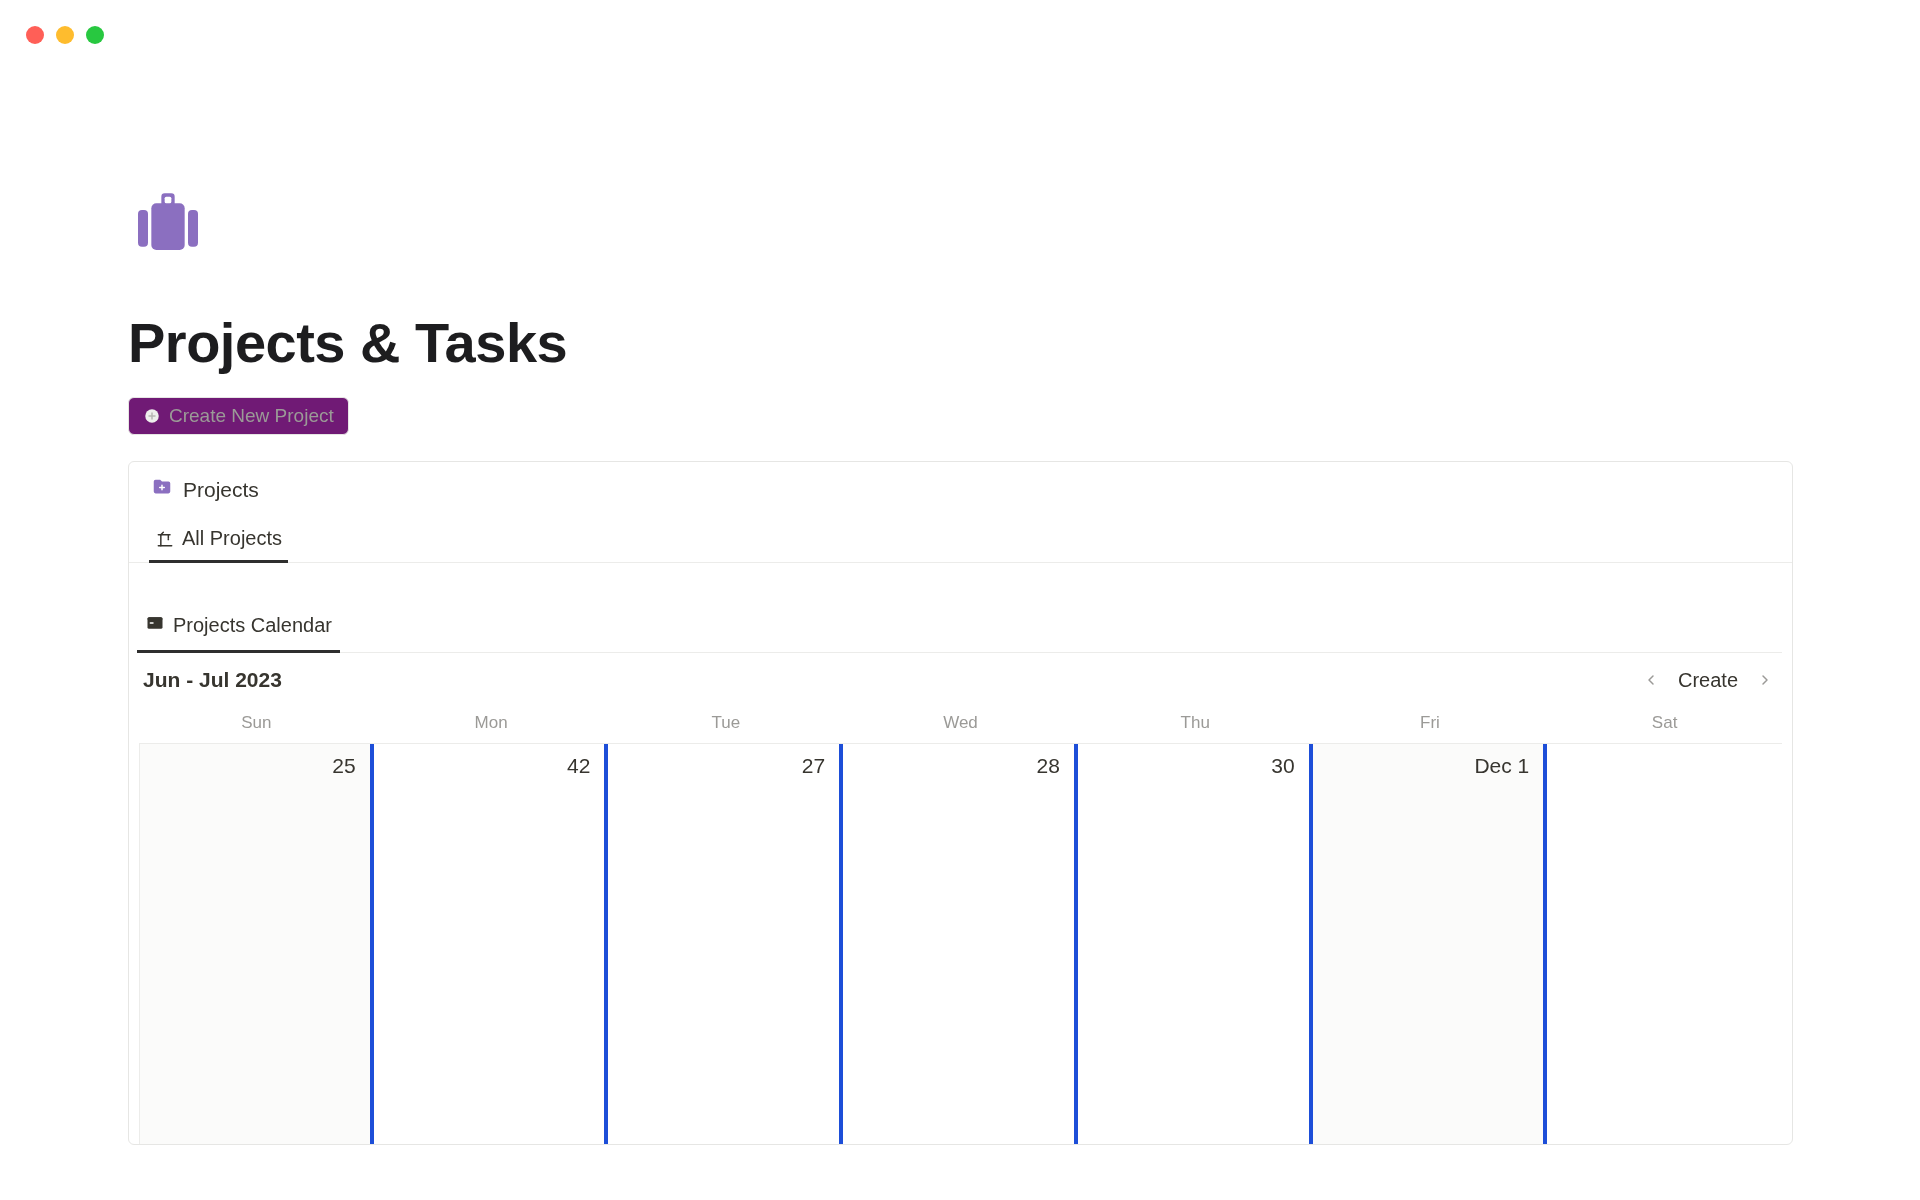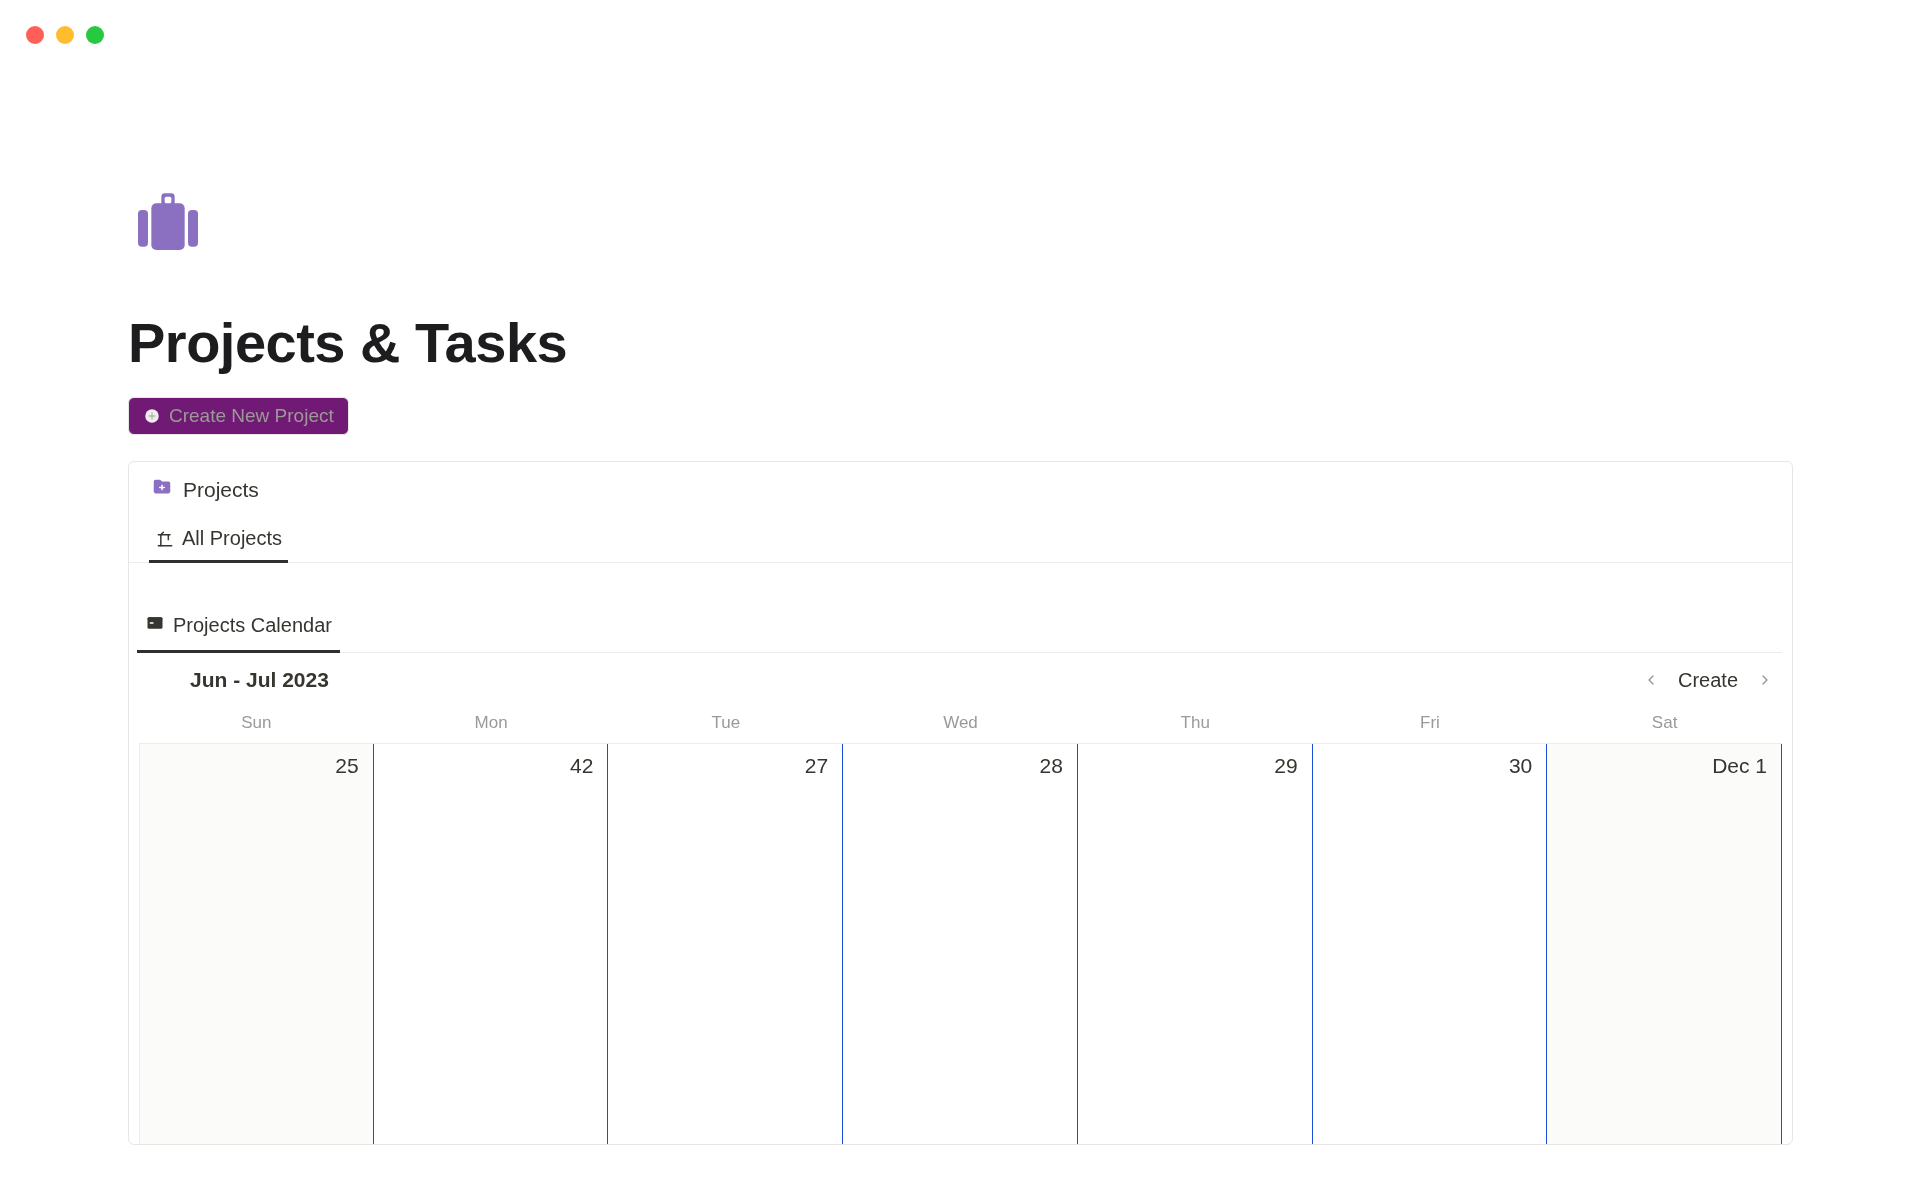--- a/index.html
+++ b/index.html
@@ -154,21 +154,20 @@
   .cal-controls {
     display:flex;
     align-items:center;
     justify-content:space-between;
     padding: 0 4px 14px 4px;
   }
   .cal-range {
     font-size:21px;
     font-weight:600;
     color:#37352f;
-    margin-left:47px;
   }
   .cal-nav {
     display:flex;
     align-items:center;
     gap:14px;
   }
   .cal-nav-btn {
     width:26px; height:26px;
     display:inline-flex; align-items:center; justify-content:center;
     color:#9b9a97;
@@ -194,21 +193,21 @@
     color:#9b9a97;
     padding:6px 0 10px 0;
   }
   .day-row {
     display:grid;
     grid-template-columns: repeat(7, 1fr);
     border-top:1px solid #ececea;
   }
   .day-cell {
     height: 400px;
-    border-right:1px solid #1d4ed8;
+    border-right:4px solid #1d4ed8;
     background:#fbfbfa;
     position:relative;
   }
   .day-cell:first-child {
     border-left:1px solid #ececea;
   }
   .day-cell.white { background:#ffffff; }
   .day-num {
     position:absolute;
     top:10px;
@@ -331,23 +330,20 @@
         <div class="day-cell white">
           <span class="day-num">42</span>
         </div>
         <div class="day-cell white">
           <span class="day-num">27</span>
         </div>
         <div class="day-cell white">
           <span class="day-num">28</span>
         </div>
         <div class="day-cell white">
-          <span class="day-num">29</span>
-        </div>
-        <div class="day-cell white">
           <span class="day-num">30</span>
         </div>
         <div class="day-cell">
           <span class="day-num">Dec 1</span>
         </div>
       </div>
 
     </div>
 
   </div>

